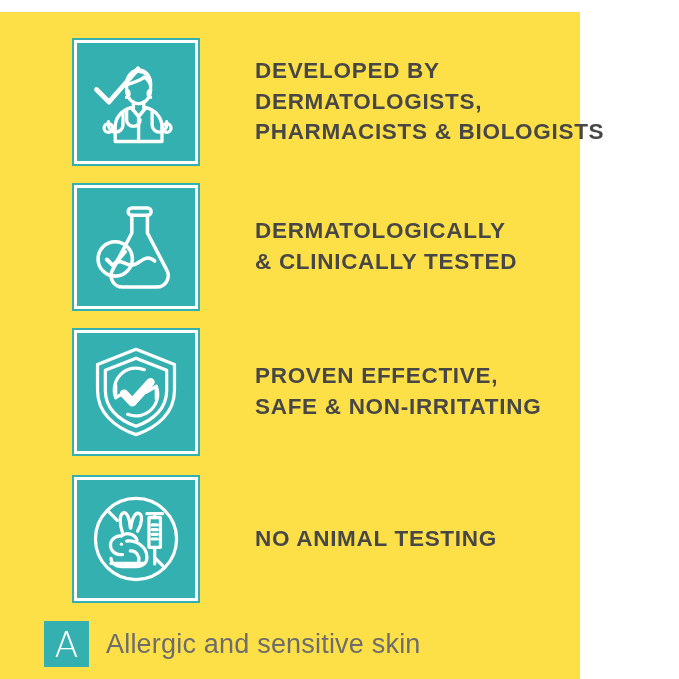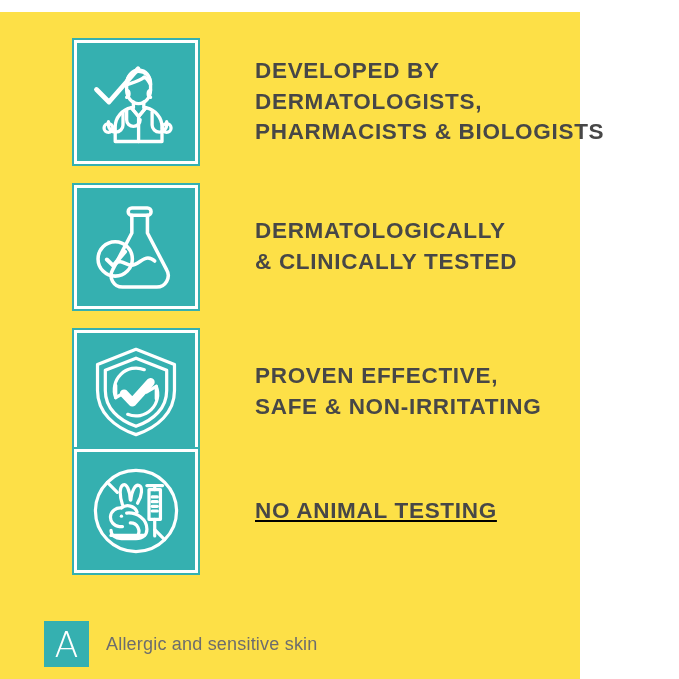--- a/index.html
+++ b/index.html
@@ -35,21 +35,21 @@
     position: absolute;
     left: 72px;
     display: flex;
     align-items: center;
     width: 600px;
     height: 128px;
   }
   .feature-row.row-0 { top: 26px; }
   .feature-row.row-1 { top: 171px; }
   .feature-row.row-2 { top: 316px; justify-content: center; }
-  .feature-row.row-3 { top: 435px; text-decoration: underline; }
+  .feature-row.row-3 { top: 463px; }
 
   .icon-box {
     flex: 0 0 auto;
     width: 128px;
     height: 128px;
     box-sizing: border-box;
     border: 2px solid #35b0b0;
     padding: 3px;
     background: #ffffff;
   }
@@ -102,21 +102,21 @@
     font-weight: 300;
     line-height: 1;
     font-family: "DejaVu Sans", sans-serif;
     letter-spacing: 0;
     position: relative;
     top: 1px;
   }
   .badge-caption {
     margin-left: 17px;
     color: #6d6d6d;
-    font-size: 18px;
+    font-size: 27px;
     font-weight: normal;
     letter-spacing: 0.2px;
     line-height: 1;
     white-space: nowrap;
   }
 </style>
 </head>
 <body>
 
 <div class="page">

